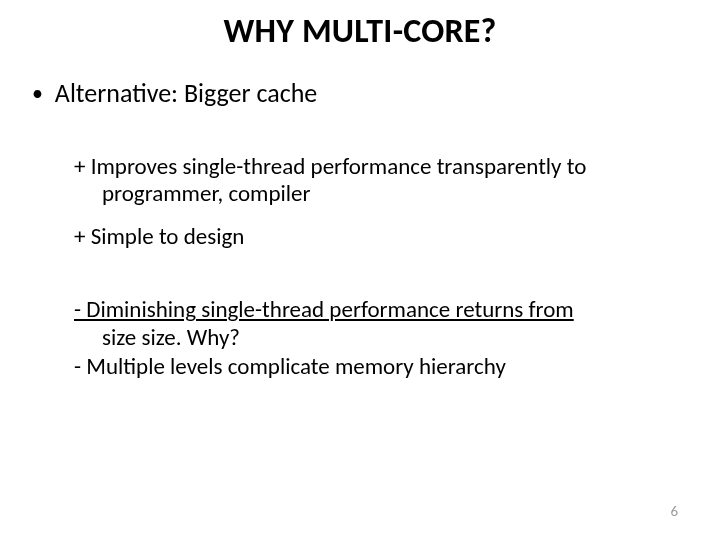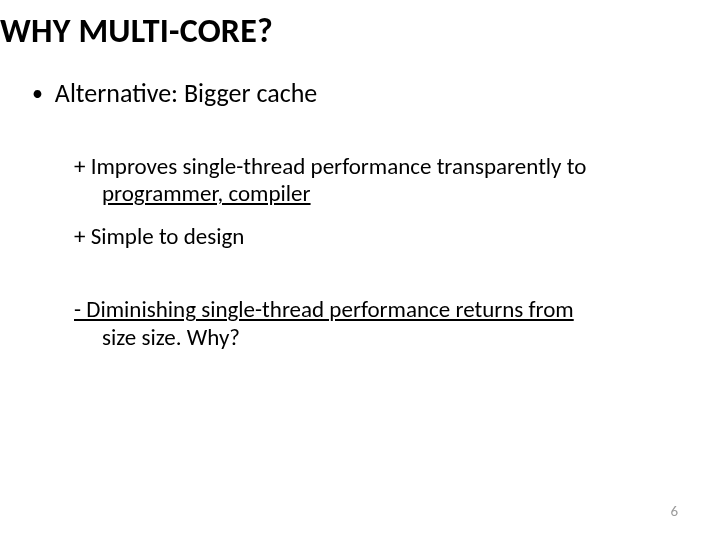--- a/index.html
+++ b/index.html
@@ -7,20 +7,21 @@
       margin: 0;
       width: 720px;
       height: 540px;
       background: #fff;
       font-family: Calibri, "Segoe UI", Arial, sans-serif;
       color: #000;
       position: relative;
       padding: 0;
     }
     .title {
+      text-align: center;
       font-weight: 700;
       font-size: 34px;
       padding-top: 10px;
       letter-spacing: 0.2px;
     }
     .content {
       padding-left: 32px;
       padding-right: 40px;
     }
     .bullet-row {
@@ -36,21 +37,21 @@
       line-height: 1;
       position: relative;
       top: -2px;
     }
     .subblock {
       margin-left: 42px;
       font-size: 23px;
       line-height: 1.18;
     }
     .pro1 { margin-top: 44px; }
-    .pro-indent { padding-left: 28px; text-decoration: underline; }
+    .pro-indent { padding-left: 28px; }
     .pro2 { margin-top: 16px; }
     .con1 { margin-top: 46px; text-decoration: underline; }
     .con-indent { padding-left: 28px; }
     .con2 { margin-top: 2px; }
     .page-number {
       position: absolute;
       right: 42px;
       bottom: 20px;
       color: #9a9a9a;
       font-size: 15px;
@@ -67,16 +68,17 @@
     <span class="bullet-dot">•</span>
     <span>Alternative: Bigger cache</span>
   </div>
 
   <div class="subblock pro1">+ Improves single-thread performance transparently to</div>
   <div class="subblock pro-indent">programmer, compiler</div>
   <div class="subblock pro2">+ Simple to design</div>
 
   <div class="subblock con1">- Diminishing single-thread performance returns from</div>
   <div class="subblock con-indent">size size. Why?</div>
+  <div class="subblock con2">- Multiple levels complicate memory hierarchy</div>
 
 </div>
 
 <div class="page-number">6</div>
 
 </body></html>

